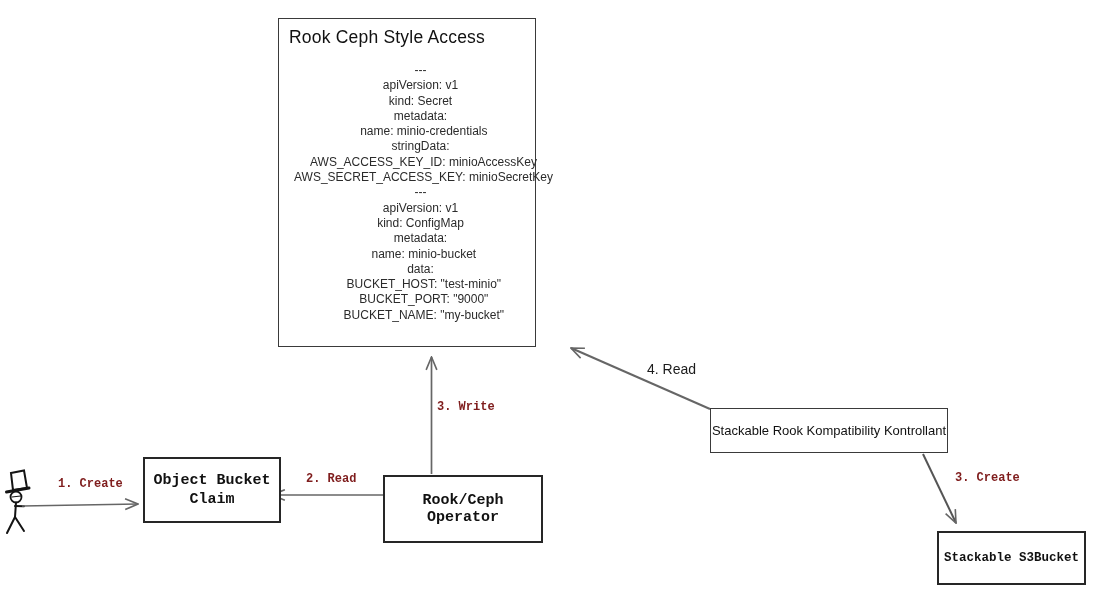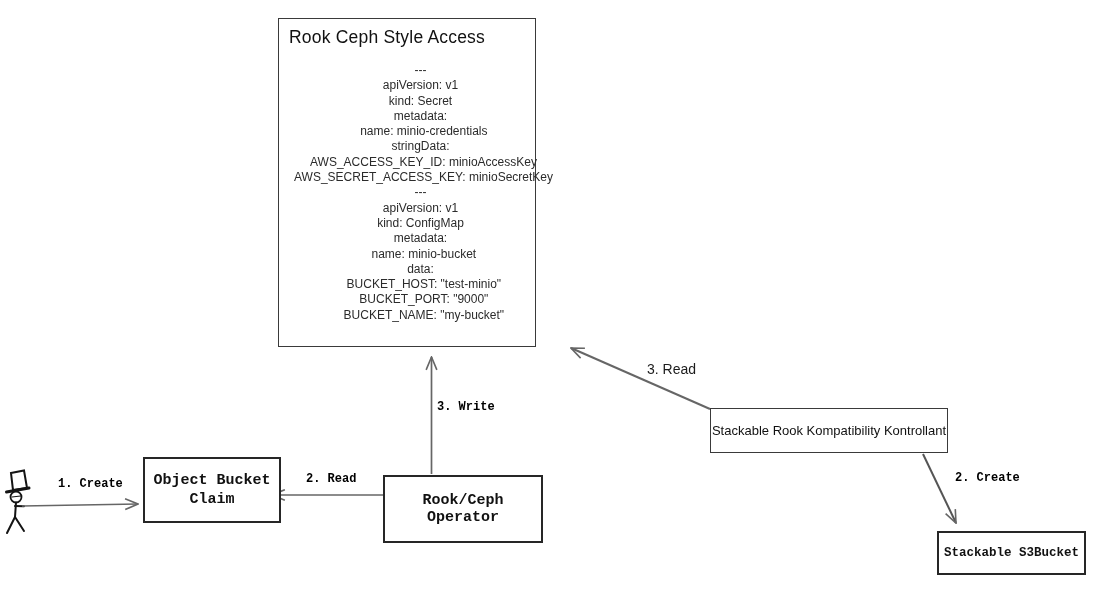--- a/index.html
+++ b/index.html
@@ -77,27 +77,27 @@
   #kontrollant-box {
     left: 710px; top: 408px;
     width: 238px; height: 45px;
     border: 1.6px solid #3a3a3a;
     font-size: 13px;
     white-space: nowrap;
   }
 
   #s3bucket-box {
     left: 937px; top: 531px;
-    width: 149px; height: 44px;
+    width: 149px; height: 54px;
     font-size: 12.5px;
   }
 
   .edge-label {
     position: absolute;
-    color: #000000;
+    color: #7f1d1d;
     white-space: nowrap;
   }
   .edge-label.mono {
     font-family: "Liberation Mono", "DejaVu Sans Mono", monospace;
     font-weight: 600;
     font-size: 12px;
   }
   .edge-label.sans {
     font-size: 14px;
     color: #1c1c1c;
@@ -169,16 +169,16 @@
 
   <div class="node" id="kontrollant-box">Stackable Rook Kompatibility Kontrollant</div>
 
   <div class="node mono" id="operator-box">Rook/Ceph Operator</div>
 
   <div class="node mono" id="s3bucket-box">Stackable S3Bucket</div>
 
   <span class="edge-label mono" id="label-1">1. Create</span>
   <span class="edge-label mono" id="label-2">2. Read</span>
   <span class="edge-label mono" id="label-3">3. Write</span>
-  <span class="edge-label sans" id="label-4">3. Read</span>
-  <span class="edge-label mono" id="label-5">2. Create</span>
+  <span class="edge-label sans" id="label-4">4. Read</span>
+  <span class="edge-label mono" id="label-5">3. Create</span>
 
 </div>
 
 </body></html>

